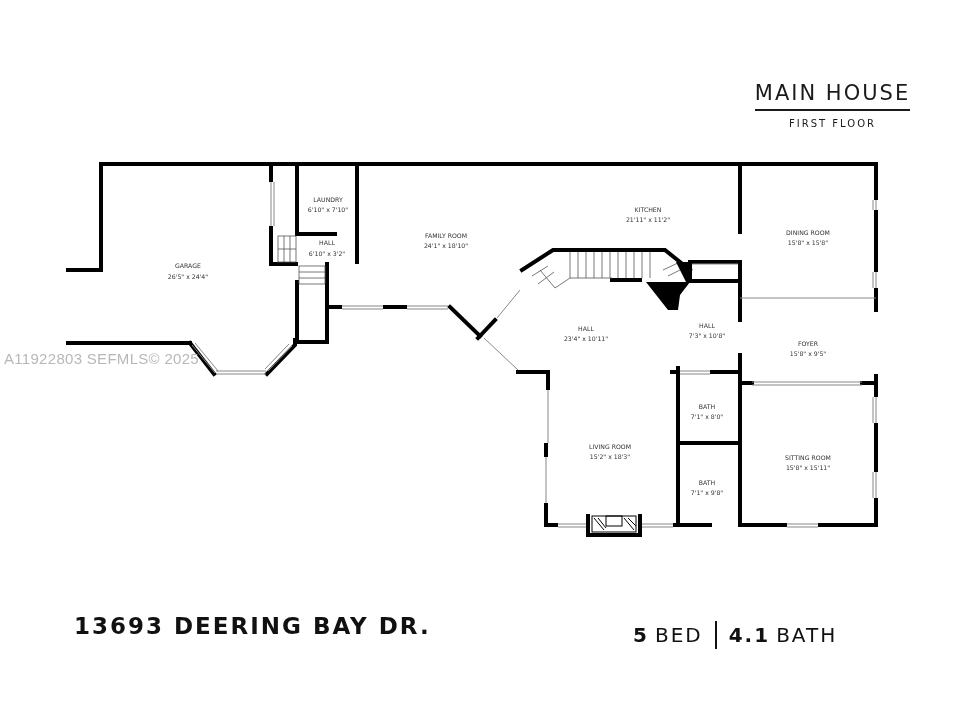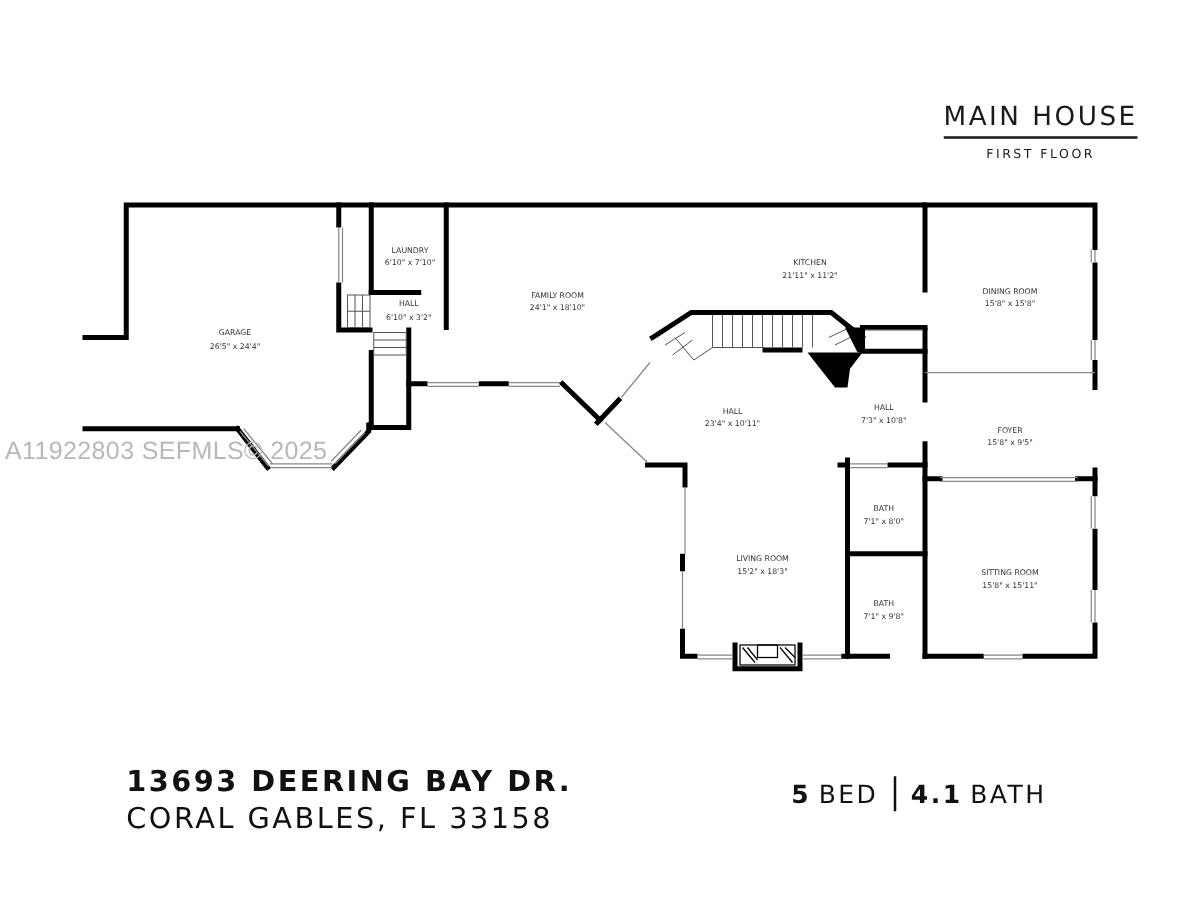--- a/index.html
+++ b/index.html
@@ -2,22 +2,22 @@
 <html><head>
 <meta charset="utf-8">
 <style>
   html, body { margin: 0; padding: 0; background: #ffffff; }
   body { width: 960px; height: 720px; position: relative; overflow: hidden; font-family: "DejaVu Sans", sans-serif; color: #111; }
   .title-block { position: absolute; left: 740px; top: 55px; width: 185px; text-align: center; margin-top: 26px; }
   .title-main { font-size: 21px; letter-spacing: 2px; color: #1a1a1a; padding-bottom: 4px; border-bottom: 2px solid #1a1a1a; display: inline-block; }
   .title-sub { font-size: 10px; letter-spacing: 2px; color: #1a1a1a; margin-top: 7px; }
   svg.plan { position: absolute; left: 0; top: 0; }
   .room-label { font-family: "DejaVu Sans", sans-serif; font-size: 6.2px; fill: #333; text-anchor: middle; }
-  .watermark { position: absolute; left: 4px; top: 350px; font-family: "Liberation Sans", sans-serif; font-size: 20px; color: #b8b8b8; letter-spacing: 0.3px; }
-  .address { position: absolute; left: 101px; top: 612px; font-family: "DejaVu Sans", sans-serif; line-height: 29px; letter-spacing: 2px; color: #111; }
+  .watermark { position: absolute; left: 4px; top: 350px; font-family: "Liberation Sans", sans-serif; font-size: 15px; color: #b8b8b8; letter-spacing: 0.3px; }
+  .address { position: absolute; left: 74px; top: 612px; font-family: "DejaVu Sans", sans-serif; line-height: 29px; letter-spacing: 2px; color: #111; }
   .address .l1 { font-size: 23px; font-weight: bold; }
   .address .l2 { font-size: 23px; }
   .stats { position: absolute; left: 633px; top: 621px; font-family: "DejaVu Sans", sans-serif; font-size: 20px; letter-spacing: 2px; display: flex; align-items: center; color: #111; }
   .stats b { font-weight: bold; margin-right: 6px; }
   .stats .sep { width: 2px; height: 28px; background: #111; margin: 0 12px; }
 </style>
 </head>
 <body>
 
 <div class="title-block">
@@ -207,21 +207,20 @@
   <g>
     <text class="room-label" x="808" y="460">SITTING ROOM</text>
     <text class="room-label" x="808" y="470">15'8" x 15'11"</text>
   </g>
 </svg>
 
 <div class="watermark">A11922803  SEFMLS© 2025</div>
 
 <div class="address">
   <div class="l1">13693 DEERING BAY DR.</div>
-  <div class="l2">CORAL GABLES, FL 33158</div>
 </div>
 
 <div class="stats">
   <b>5</b>
   <span>BED</span>
   <span class="sep"></span>
   <b>4.1</b>
   <span>BATH</span>
 </div>
 

